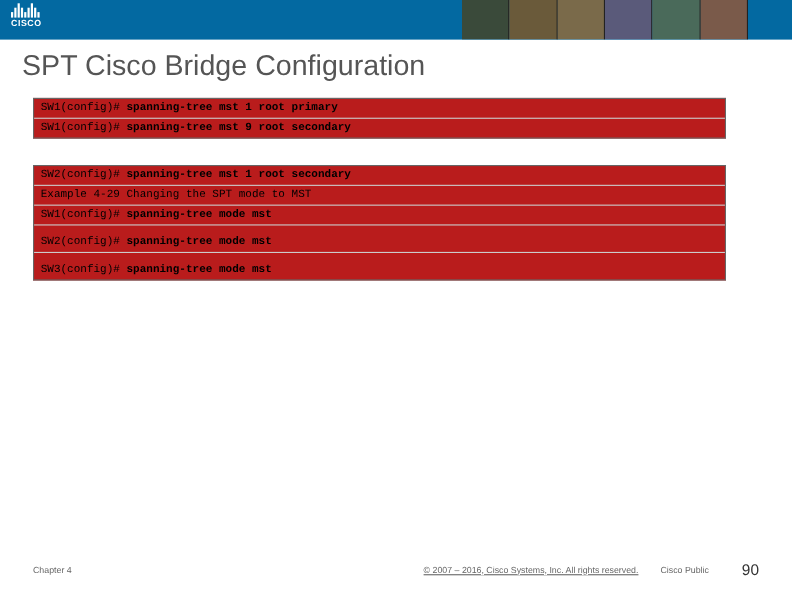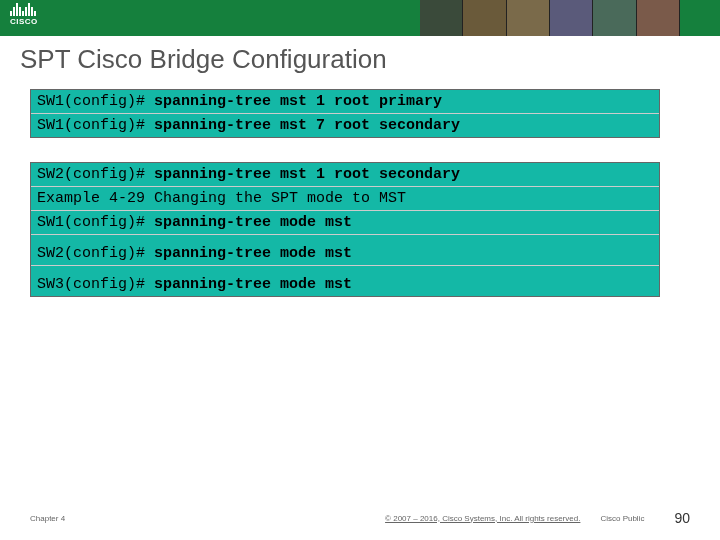--- a/index.html
+++ b/index.html
@@ -1,30 +1,30 @@
 <!DOCTYPE html>
 <html><head>
 <meta charset="utf-8">
 <style>
   * { margin: 0; padding: 0; box-sizing: border-box; }
   html, body { width: 720px; height: 540px; font-family: Arial, Helvetica, sans-serif; background: #fff; overflow: hidden; }
-  .banner { width: 100%; height: 36px; background: #15803d; position: relative; overflow: hidden; }
+  .banner { width: 100%; height: 36px; background: #0369a1; position: relative; overflow: hidden; }
   .logo { position: absolute; left: 10px; top: 2px; color: #fff; }
   .logo-bars { display: flex; flex-direction: row; align-items: flex-end; gap: 1px; height: 14px; margin-bottom: 1px; }
   .logo-bars span { display: inline-block; width: 2px; background: #fff; }
   .lb1 { height: 5px; } .lb2 { height: 9px; } .lb3 { height: 13px; } .lb4 { height: 9px; }
   .lb5 { height: 5px; } .lb6 { height: 9px; } .lb7 { height: 13px; } .lb8 { height: 9px; } .lb9 { height: 5px; }
   .logo-text { font-size: 8px; letter-spacing: 0.5px; font-weight: bold; }
   .people { position: absolute; right: 40px; top: 0; height: 36px; width: 260px; display: flex; }
   .people .p { flex: 1; border-right: 1px solid #222; }
   .p1 { background: #3a4a3a; } .p2 { background: #6a5a3a; } .p3 { background: #7a6a4a; }
   .p4 { background: #5a5a7a; } .p5 { background: #4a6a5a; } .p6 { background: #7a5a4a; }
   .title { font-size: 26px; color: #555; padding: 8px 20px 0 20px; font-weight: 400; }
   .content { padding: 14px 30px 0 30px; }
-  .codebox { border: 1px solid #666; width: 630px; margin-bottom: 8px; font-family: "Courier New", monospace; font-size: 15px; color: #000; background: #14b8a6; }
+  .codebox { border: 1px solid #666; width: 630px; margin-bottom: 8px; font-family: "Courier New", monospace; font-size: 10px; color: #000; background: #b91c1c; }
   .cline { border-bottom: 1px solid #ccc; padding: 3px 6px; white-space: pre; }
   .cline:last-child { border-bottom: none; }
   .cline .bold { font-weight: bold; }
   .cline.spaced { padding-top: 10px; }
   .footer { position: absolute; bottom: 14px; left: 0; width: 100%; padding: 0 30px; display: flex; align-items: center; font-size: 8px; color: #666; }
   .footer .left { flex: 0 0 auto; }
   .footer .mid { flex: 1; text-align: right; text-decoration: underline; }
   .footer .pub { flex: 0 0 auto; margin-left: 20px; margin-right: 30px; }
   .footer .page { flex: 0 0 auto; font-size: 14px; color: #333; }
 </style>
@@ -55,21 +55,21 @@
       <div class="p p6"></div>
   </div>
 </div>
 
 <h1 class="title">SPT Cisco Bridge Configuration</h1>
 
 <div class="content">
 
   <div class="codebox">
     <div class="cline"><span>SW1(config)# </span><span class="bold">spanning-tree mst 1 root primary</span></div>
-    <div class="cline"><span>SW1(config)# </span><span class="bold">spanning-tree mst 7 root secondary</span></div>
+    <div class="cline"><span>SW1(config)# </span><span class="bold">spanning-tree mst 9 root secondary</span></div>
   </div>
 
   <div class="codebox" style="margin-top:24px;">
     <div class="cline"><span>SW2(config)# </span><span class="bold">spanning-tree mst 1 root secondary</span></div>
     <div class="cline">Example 4-29 Changing the SPT mode to MST</div>
     <div class="cline"><span>SW1(config)# </span><span class="bold">spanning-tree mode mst</span></div>
     <div class="cline spaced"><span>SW2(config)# </span><span class="bold">spanning-tree mode mst</span></div>
     <div class="cline spaced"><span>SW3(config)# </span><span class="bold">spanning-tree mode mst</span></div>
   </div>
 

